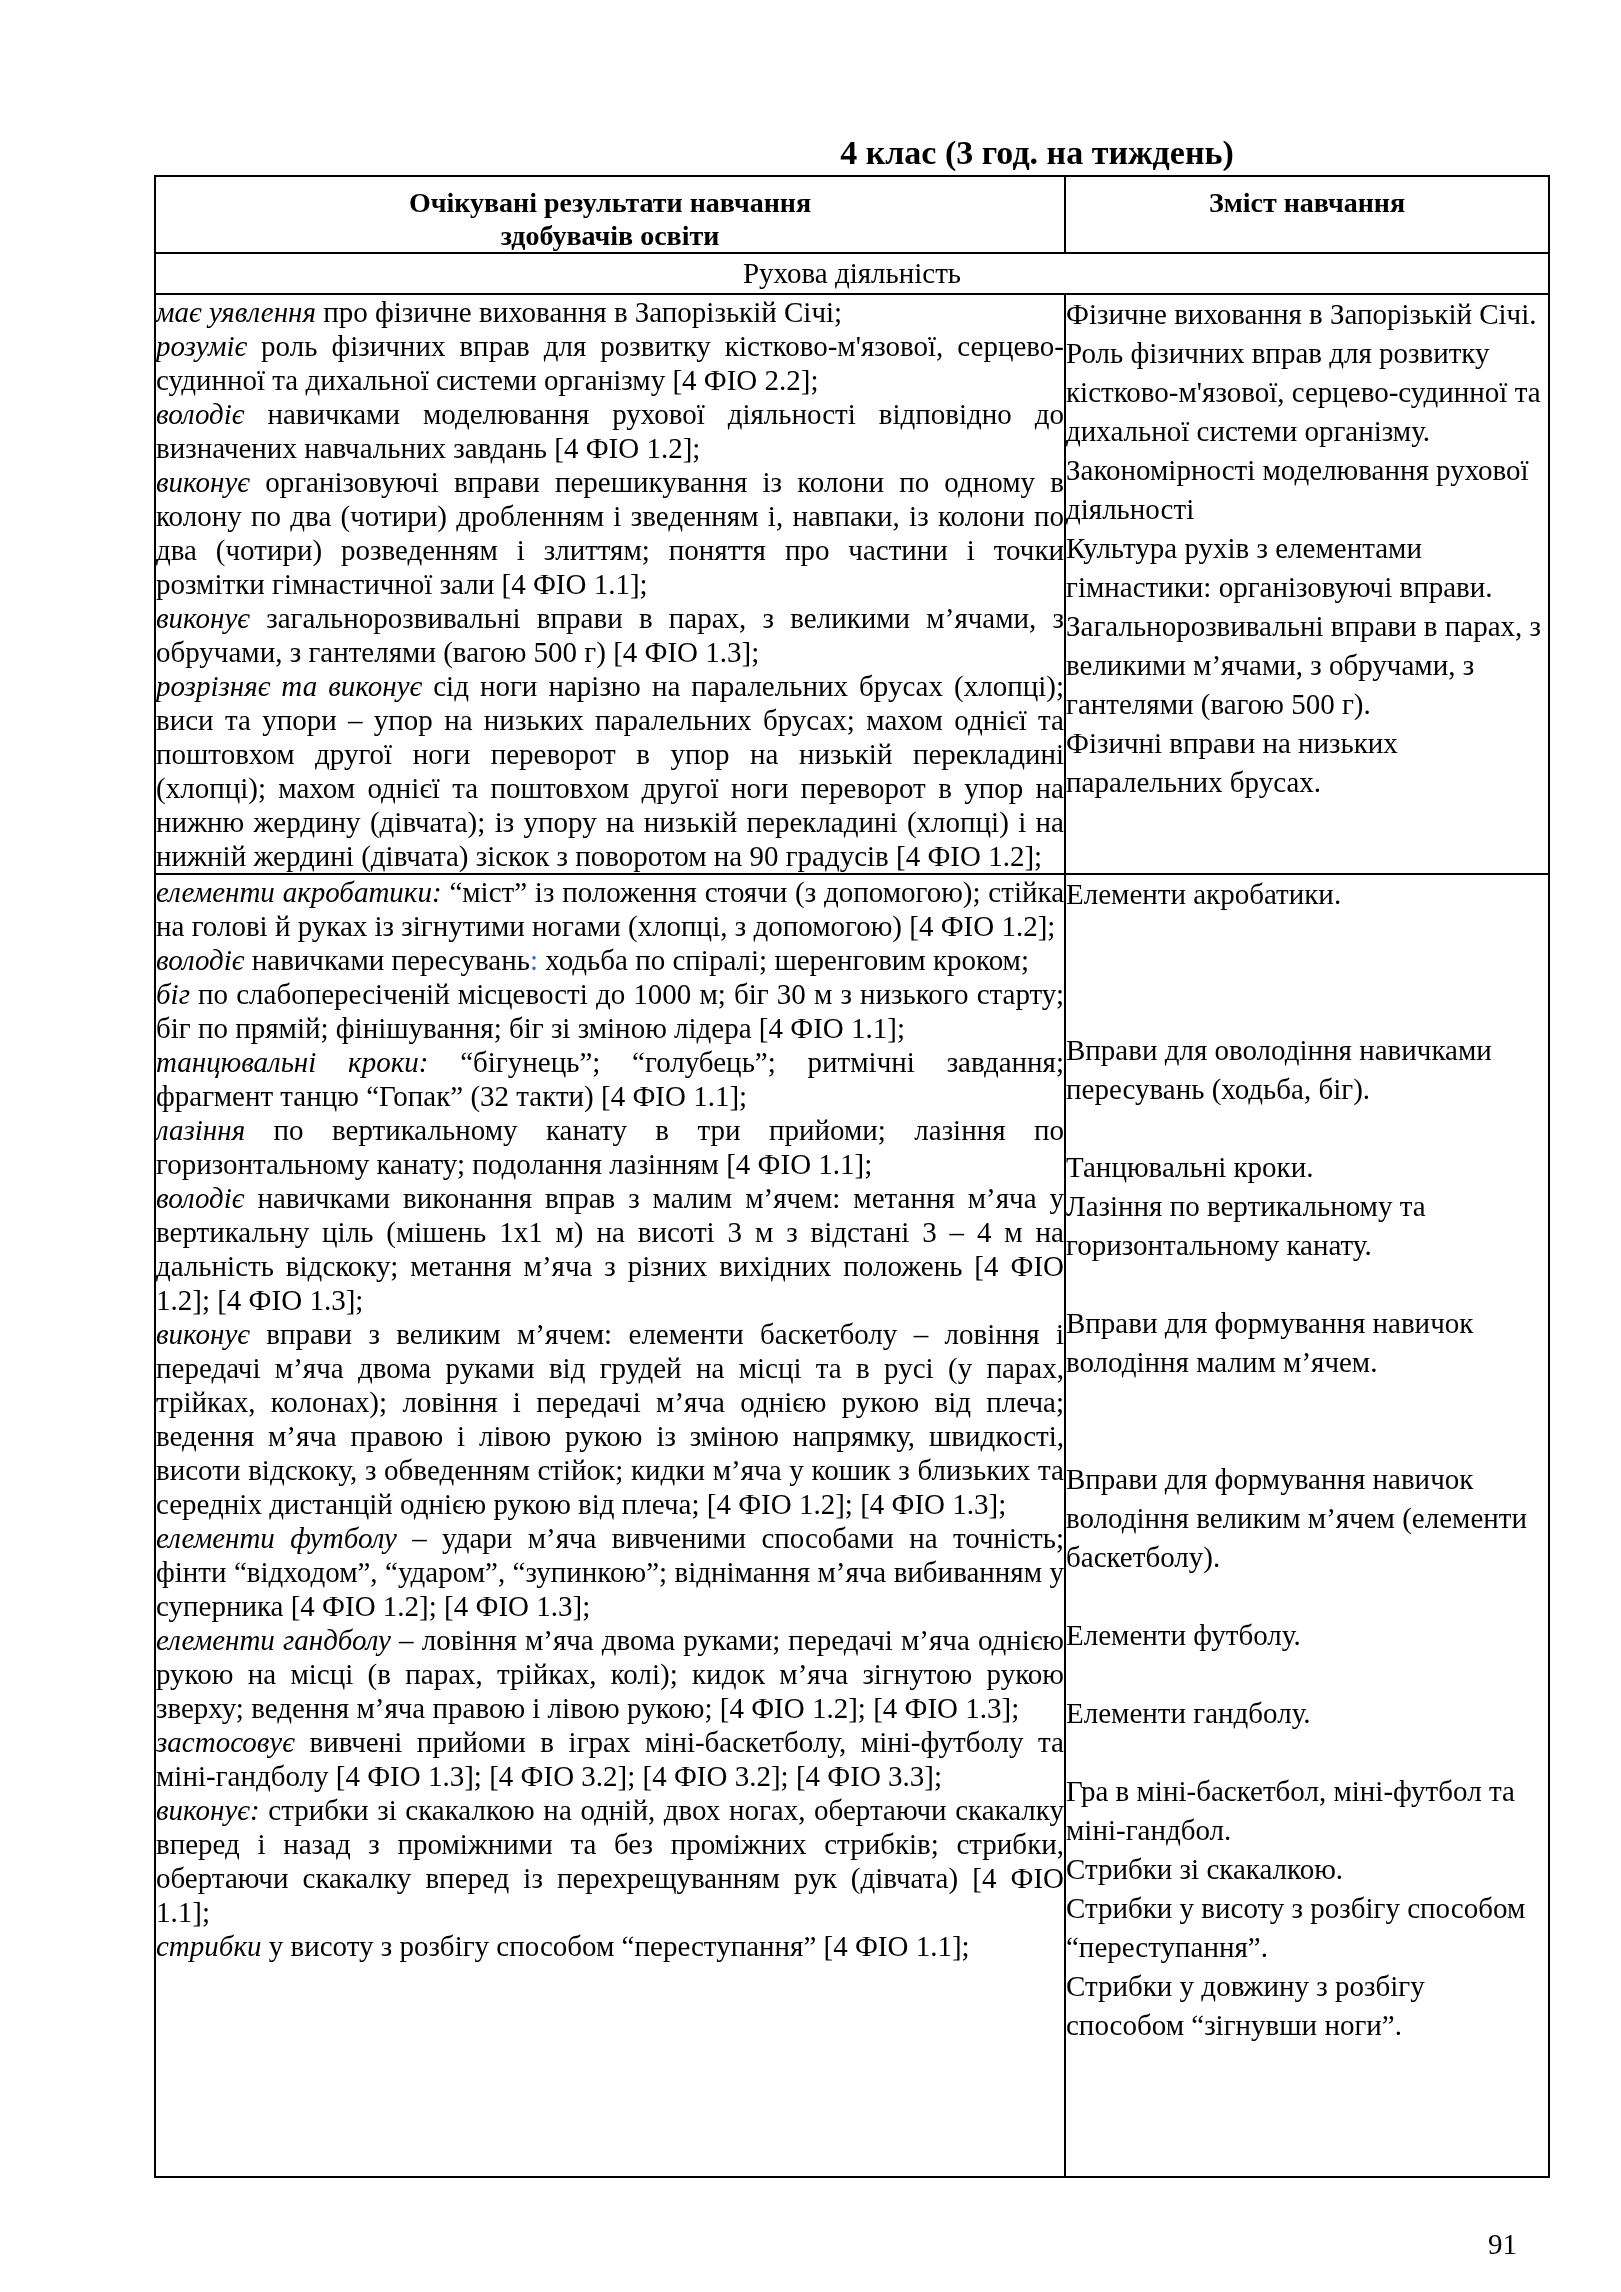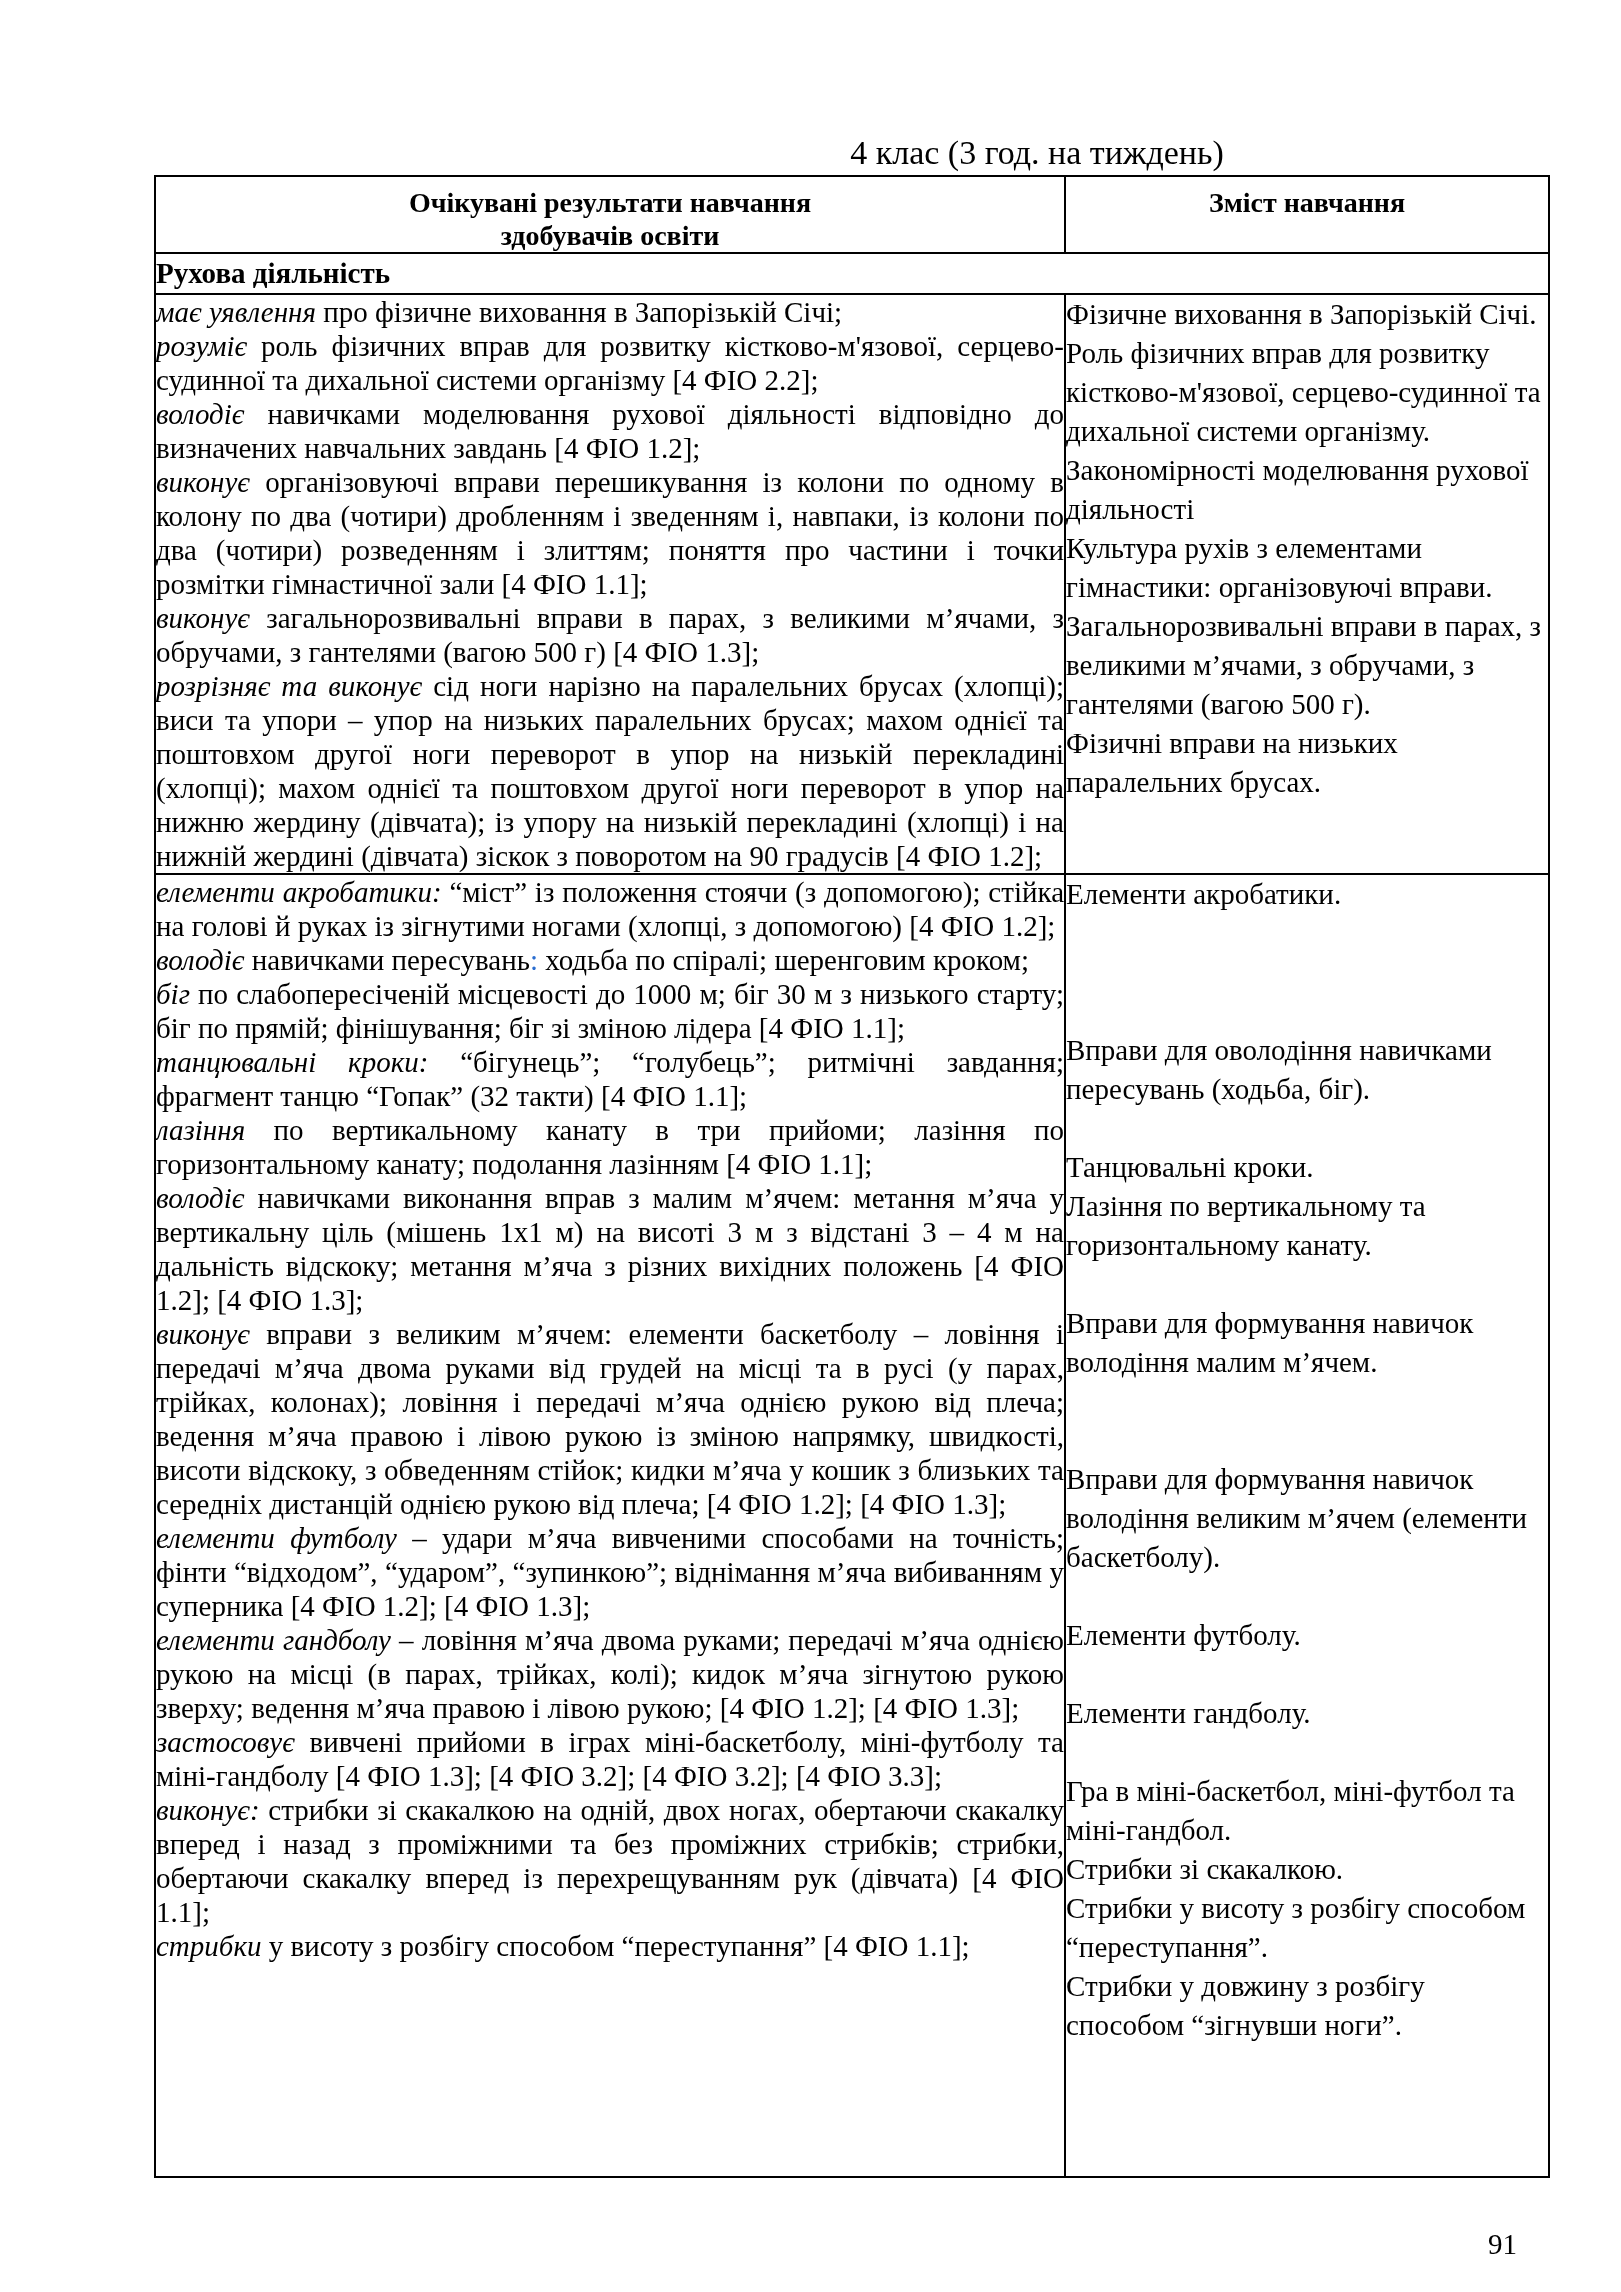--- a/index.html
+++ b/index.html
@@ -11,21 +11,21 @@
     position: relative;
     overflow: hidden;
   }
   .doc-title {
     position: absolute;
     top: 133px;
     left: 1037px;
     transform: translateX(-50%);
     white-space: nowrap;
     font-size: 34px;
-    font-weight: normal;
+    font-weight: bold;
     line-height: 39px;
   }
   table.curriculum {
     position: absolute;
     top: 175px;
     left: 154px;
     width: 1394px;
     border-collapse: collapse;
     table-layout: fixed;
     border: 2.9px solid #000;
@@ -42,22 +42,22 @@
     text-align: center;
     line-height: 33px;
     padding-top: 8.8px;
     white-space: pre-line;
     border-bottom: 2.9px solid #000;
     margin-top: 20px;
   }
   tr.banner-row td {
     height: 39px;
     font-size: 29px;
-    font-weight: bold;
-    text-align: left;
+    font-weight: normal;
+    text-align: center;
     line-height: 39px;
   }
   tr.row-1 { height: 474px; }
   tr.row-2 { height: 1303px; }
   td.cell-left {
     padding: 4.9px 19.6px 0 17.6px;
     font-size: 29px;
     line-height: 34px;
     text-align: justify;
   }

